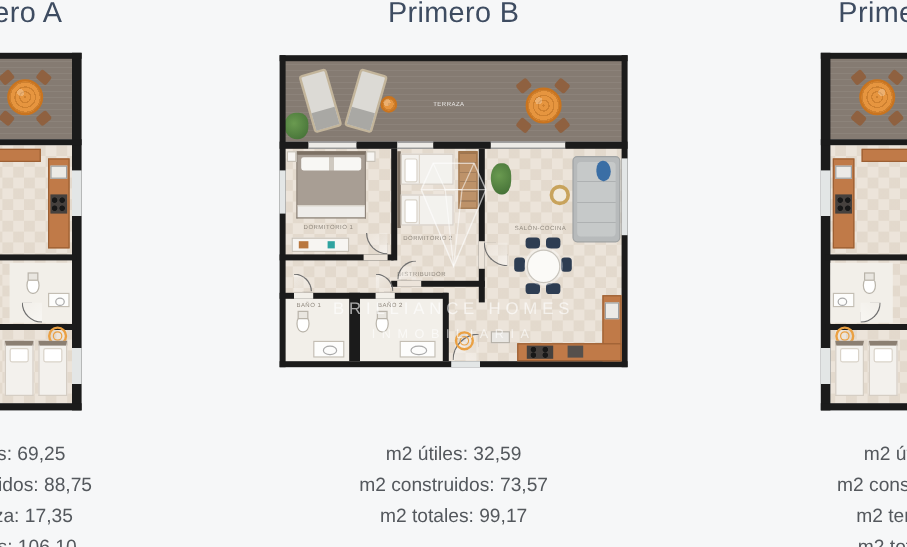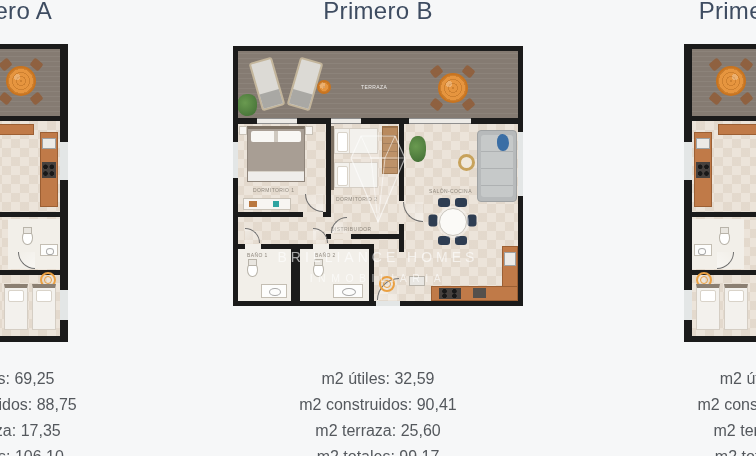--- a/index.html
+++ b/index.html
@@ -238,22 +238,21 @@
           <line x1="138" y1="112" x2="145" y2="176"></line>
           <line x1="152" y1="112" x2="145" y2="176"></line>
           <line x1="138" y1="112" x2="152" y2="112"></line>
           <text x="145" y="216" text-anchor="middle" font-size="14" letter-spacing="4">BRILLIANCE HOMES</text>
           <text x="145" y="236" text-anchor="middle" font-size="10.5" letter-spacing="5.5">INMOBILIARIA</text>
         </svg>
       </div>
     </div>
     <div class="stats">
       <div class="stat">m2 útiles: 32,59</div>
-      <div class="stat">m2 construidos: 90,41</div>
-      <div class="stat">m2 terraza: 25,60</div>
+      <div class="stat">m2 construidos: 73,57</div>
       <div class="stat">m2 totales: 99,17</div>
     </div>
   </section>
 
   <section class="card card-right card-side">
     <h2 class="title">Primero C</h2>
     <div class="plan-wrap mirror">
       <div class="plan-side">
         <div class="p terrace" style="left:2px;top:2px;width:136px;height:70px;"></div>
         <div class="p otable" style="left:78px;top:22px;width:30px;height:30px;"></div>

